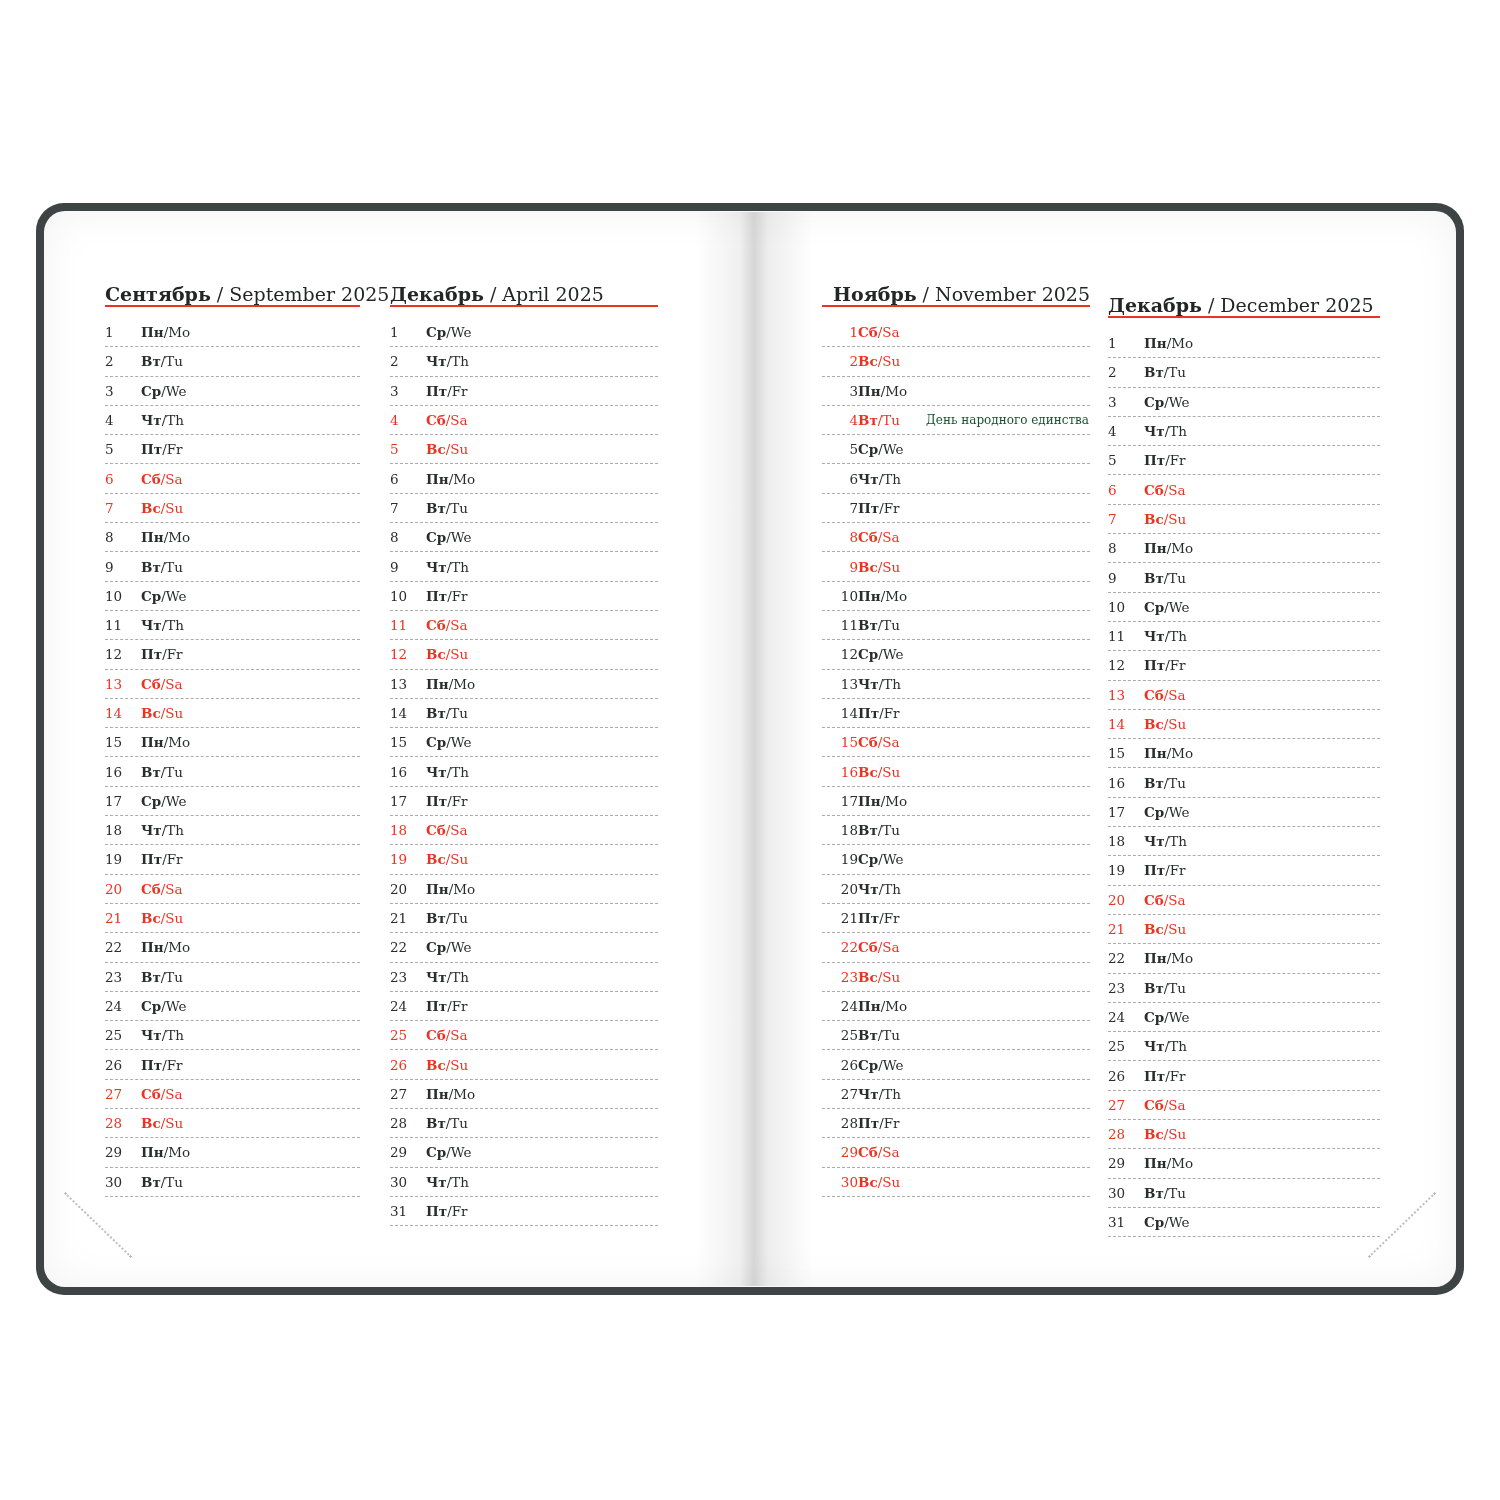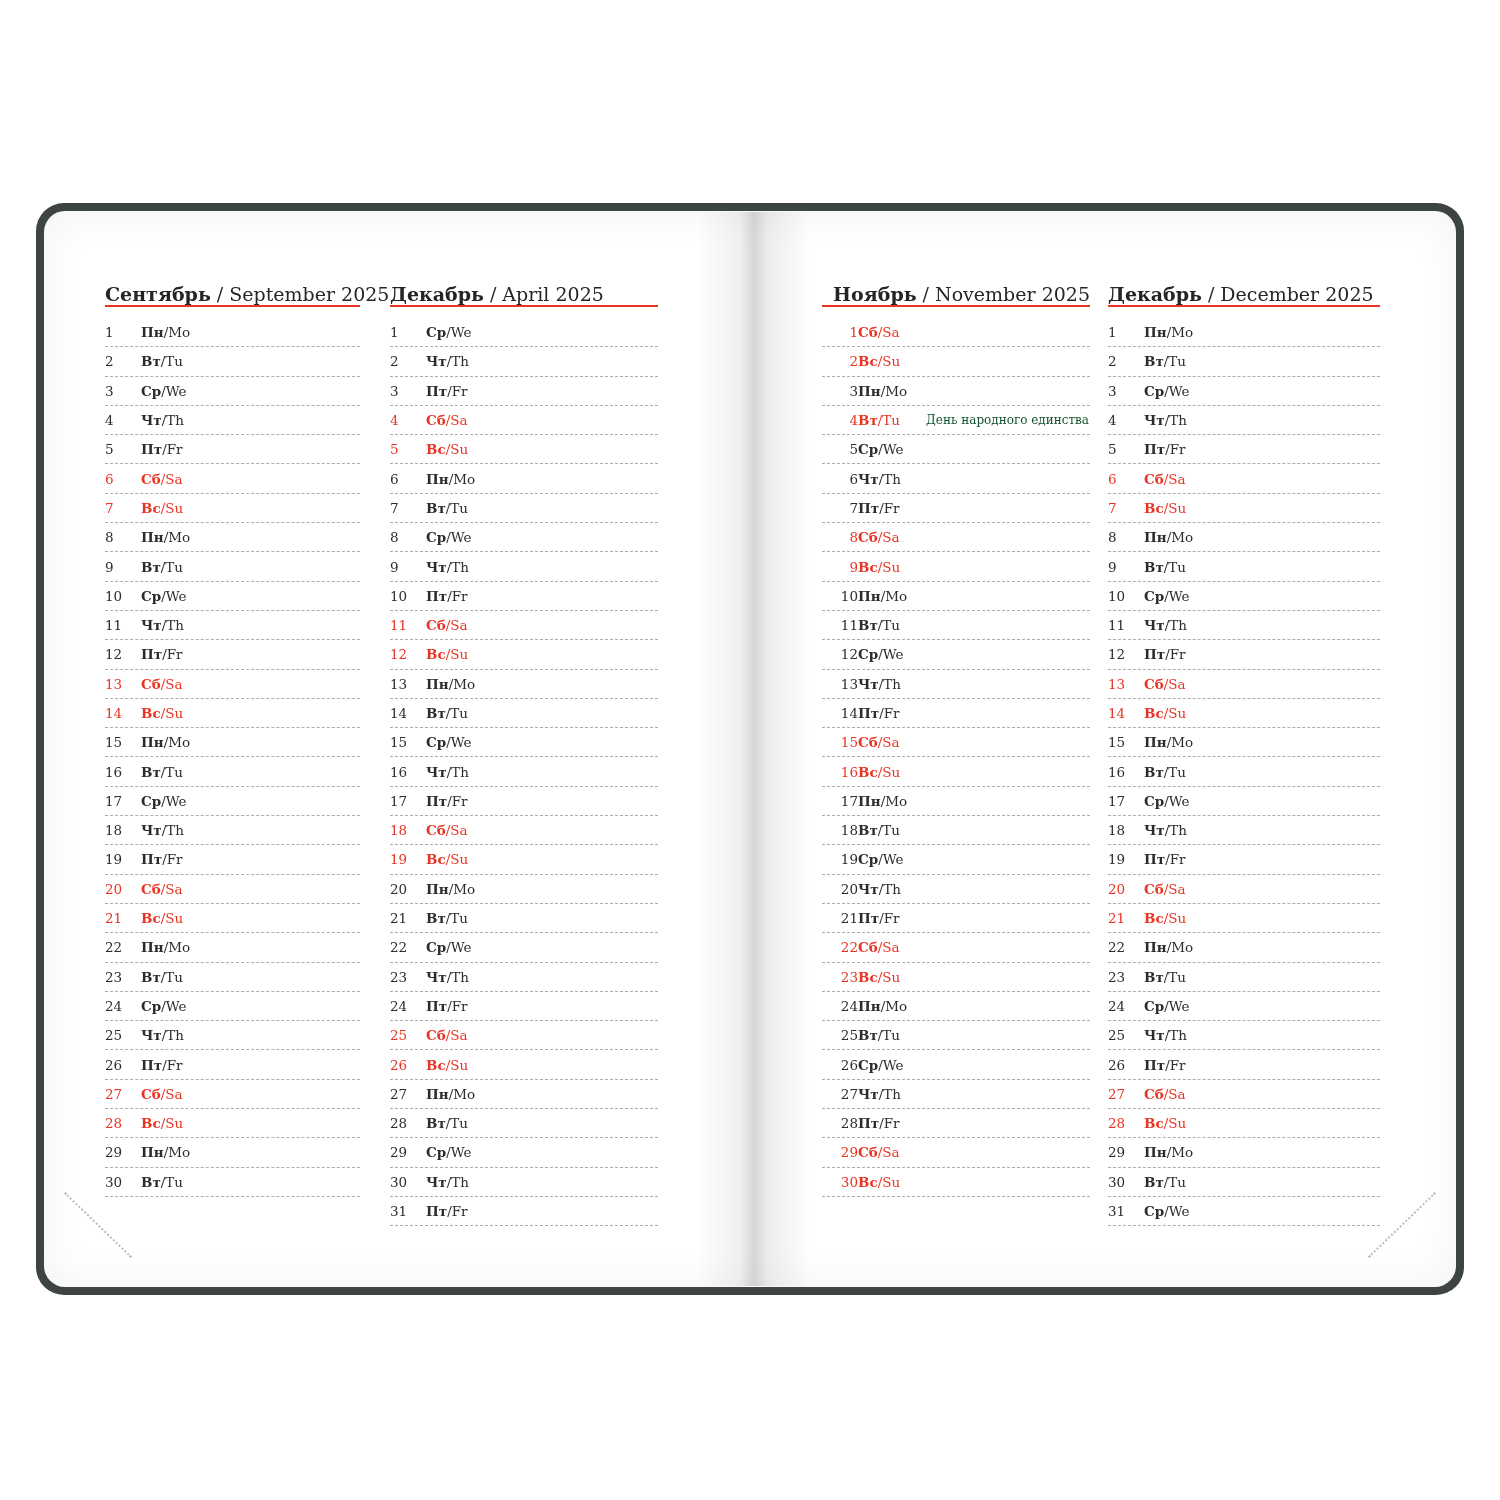--- a/index.html
+++ b/index.html
@@ -19,21 +19,21 @@
   
   .stitch{position:absolute;width:92px;border-top:2px dotted #bdbdbd;}
   .stitch.left{left:52px;top:1224px;transform:rotate(44deg);}
   .stitch.right{right:52px;top:1224px;transform:rotate(-44deg);}
 
   
   .month{position:absolute;top:283px;}
   .m0{left:105px;width:255px;}
   .m1{left:390px;width:268px;}
   .m2{left:822px;width:268px;text-align:right;}
-  .m3{left:1108px;width:272px;}
+  .m3{left:1108px;width:272px;margin-top:11px;}
 
   .m-head{border-bottom:2px solid #ea3423;font-size:19px;color:#232625;
     white-space:nowrap;}
   .h-ru{font-weight:700;}
   .h-rest{margin-left:6px;font-weight:400;}
 
   .rows{margin-top:11px;}
   .day-row{height:28.3px;display:flex;align-items:center;border-bottom:1px dashed #adadad;
     font-size:13.5px;color:#2a2d2c;}
   .day-row .num{width:36px;flex:0 0 36px;}

